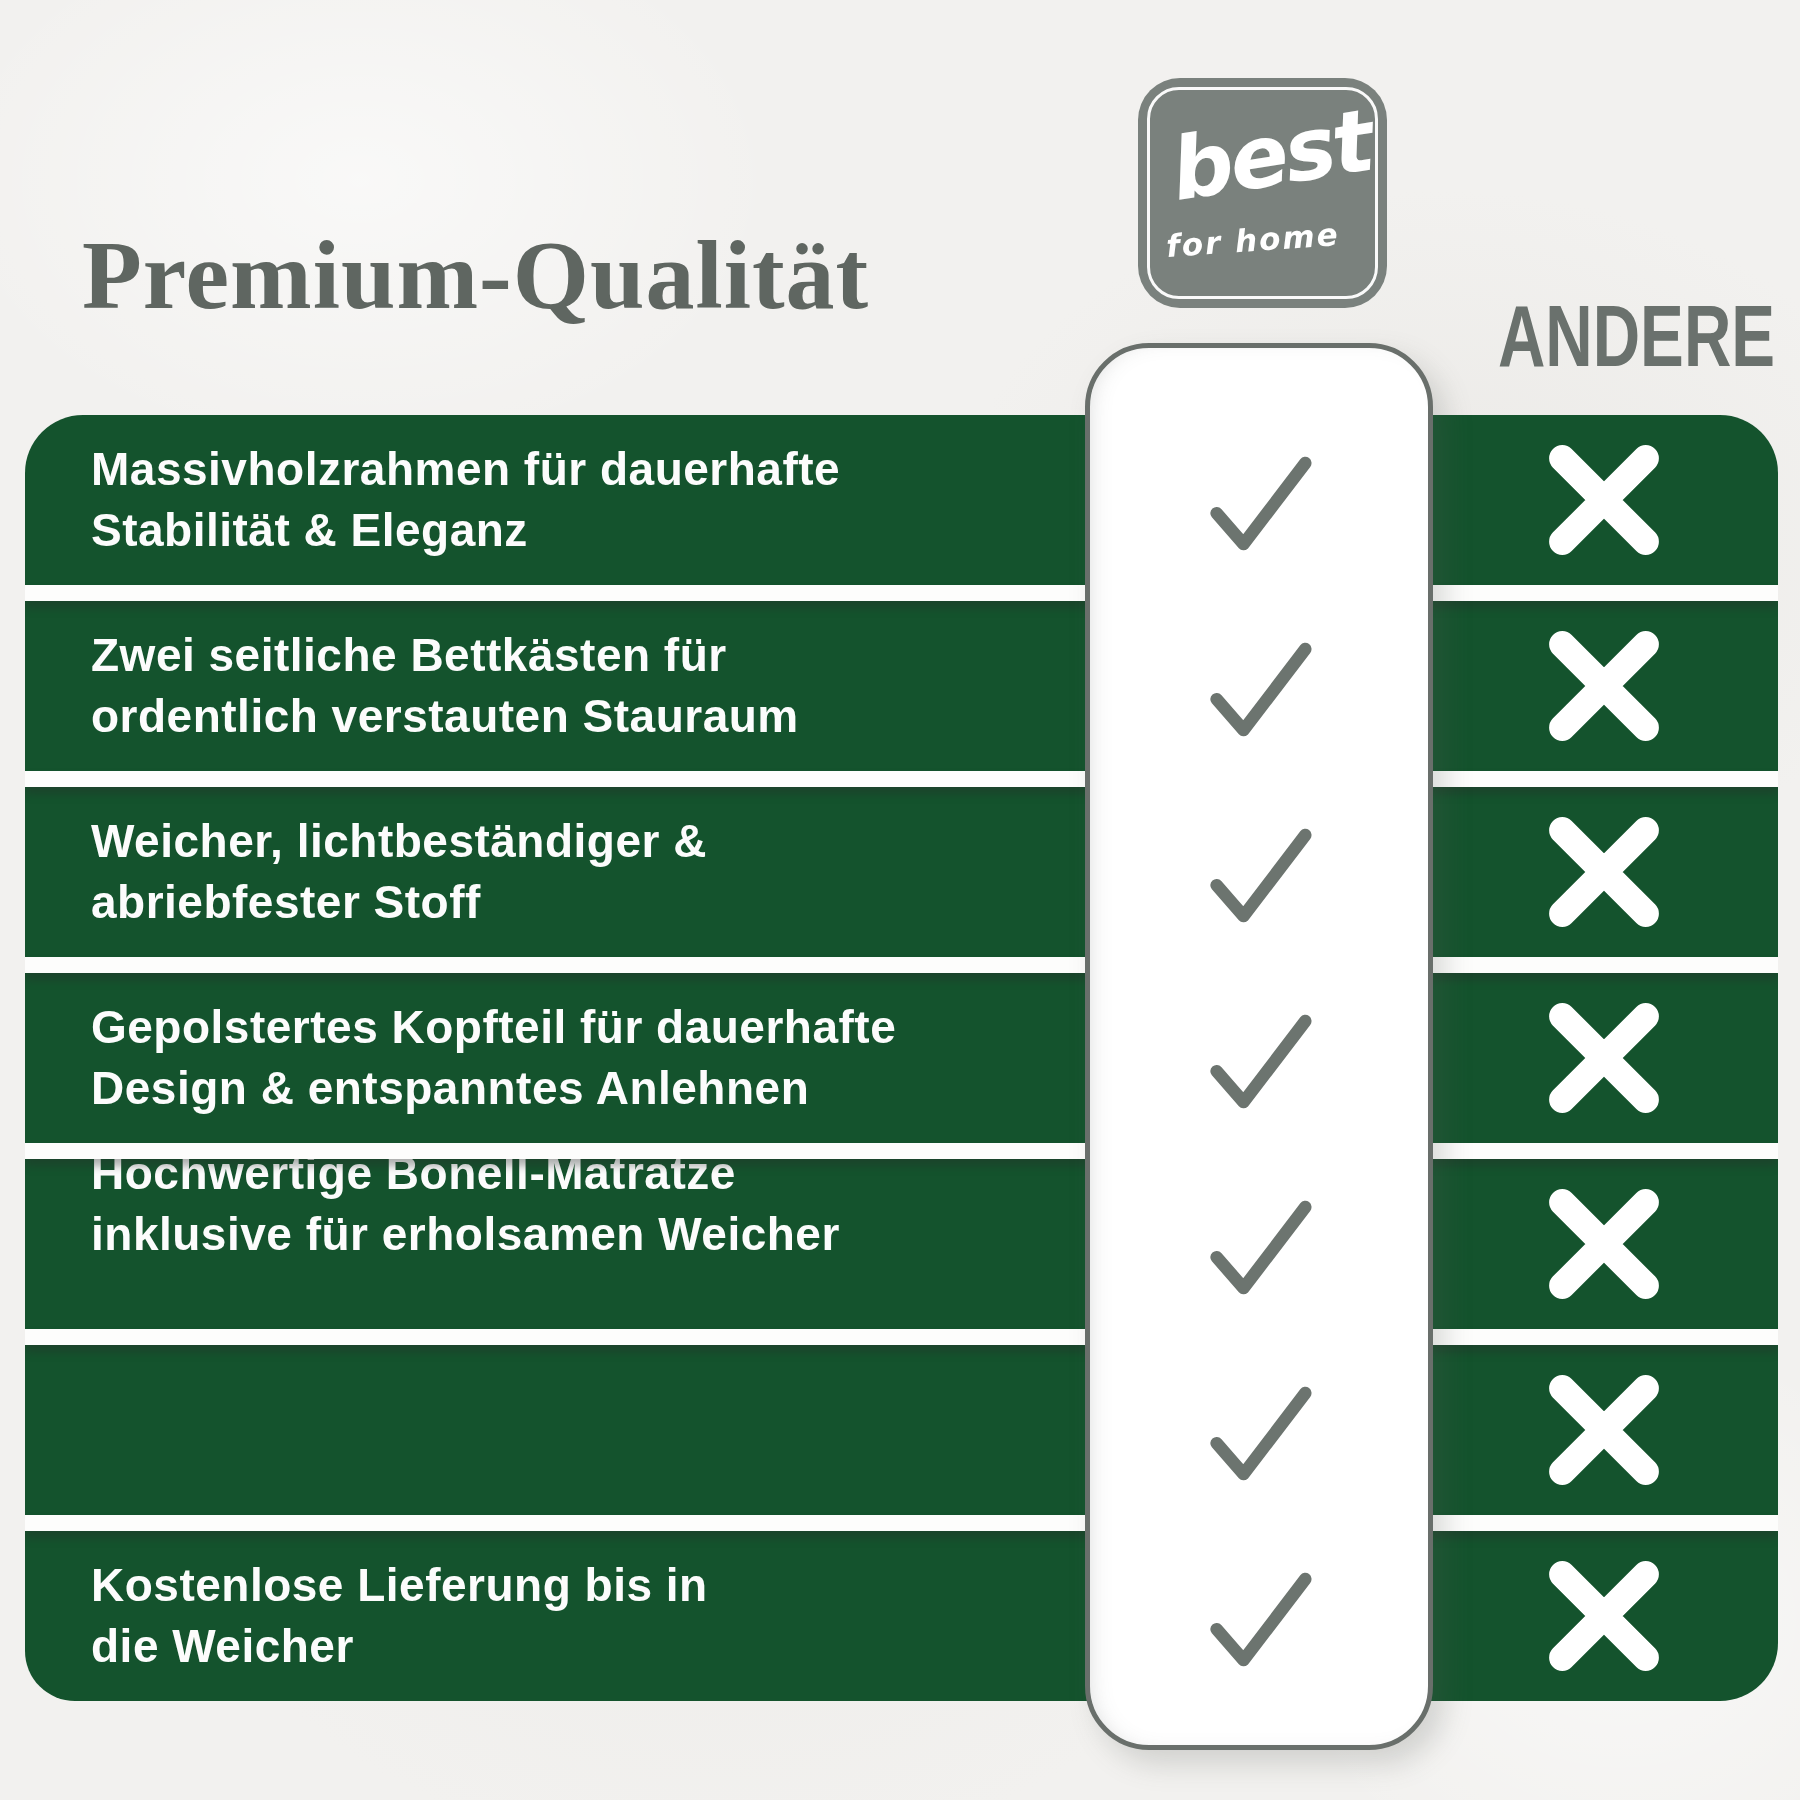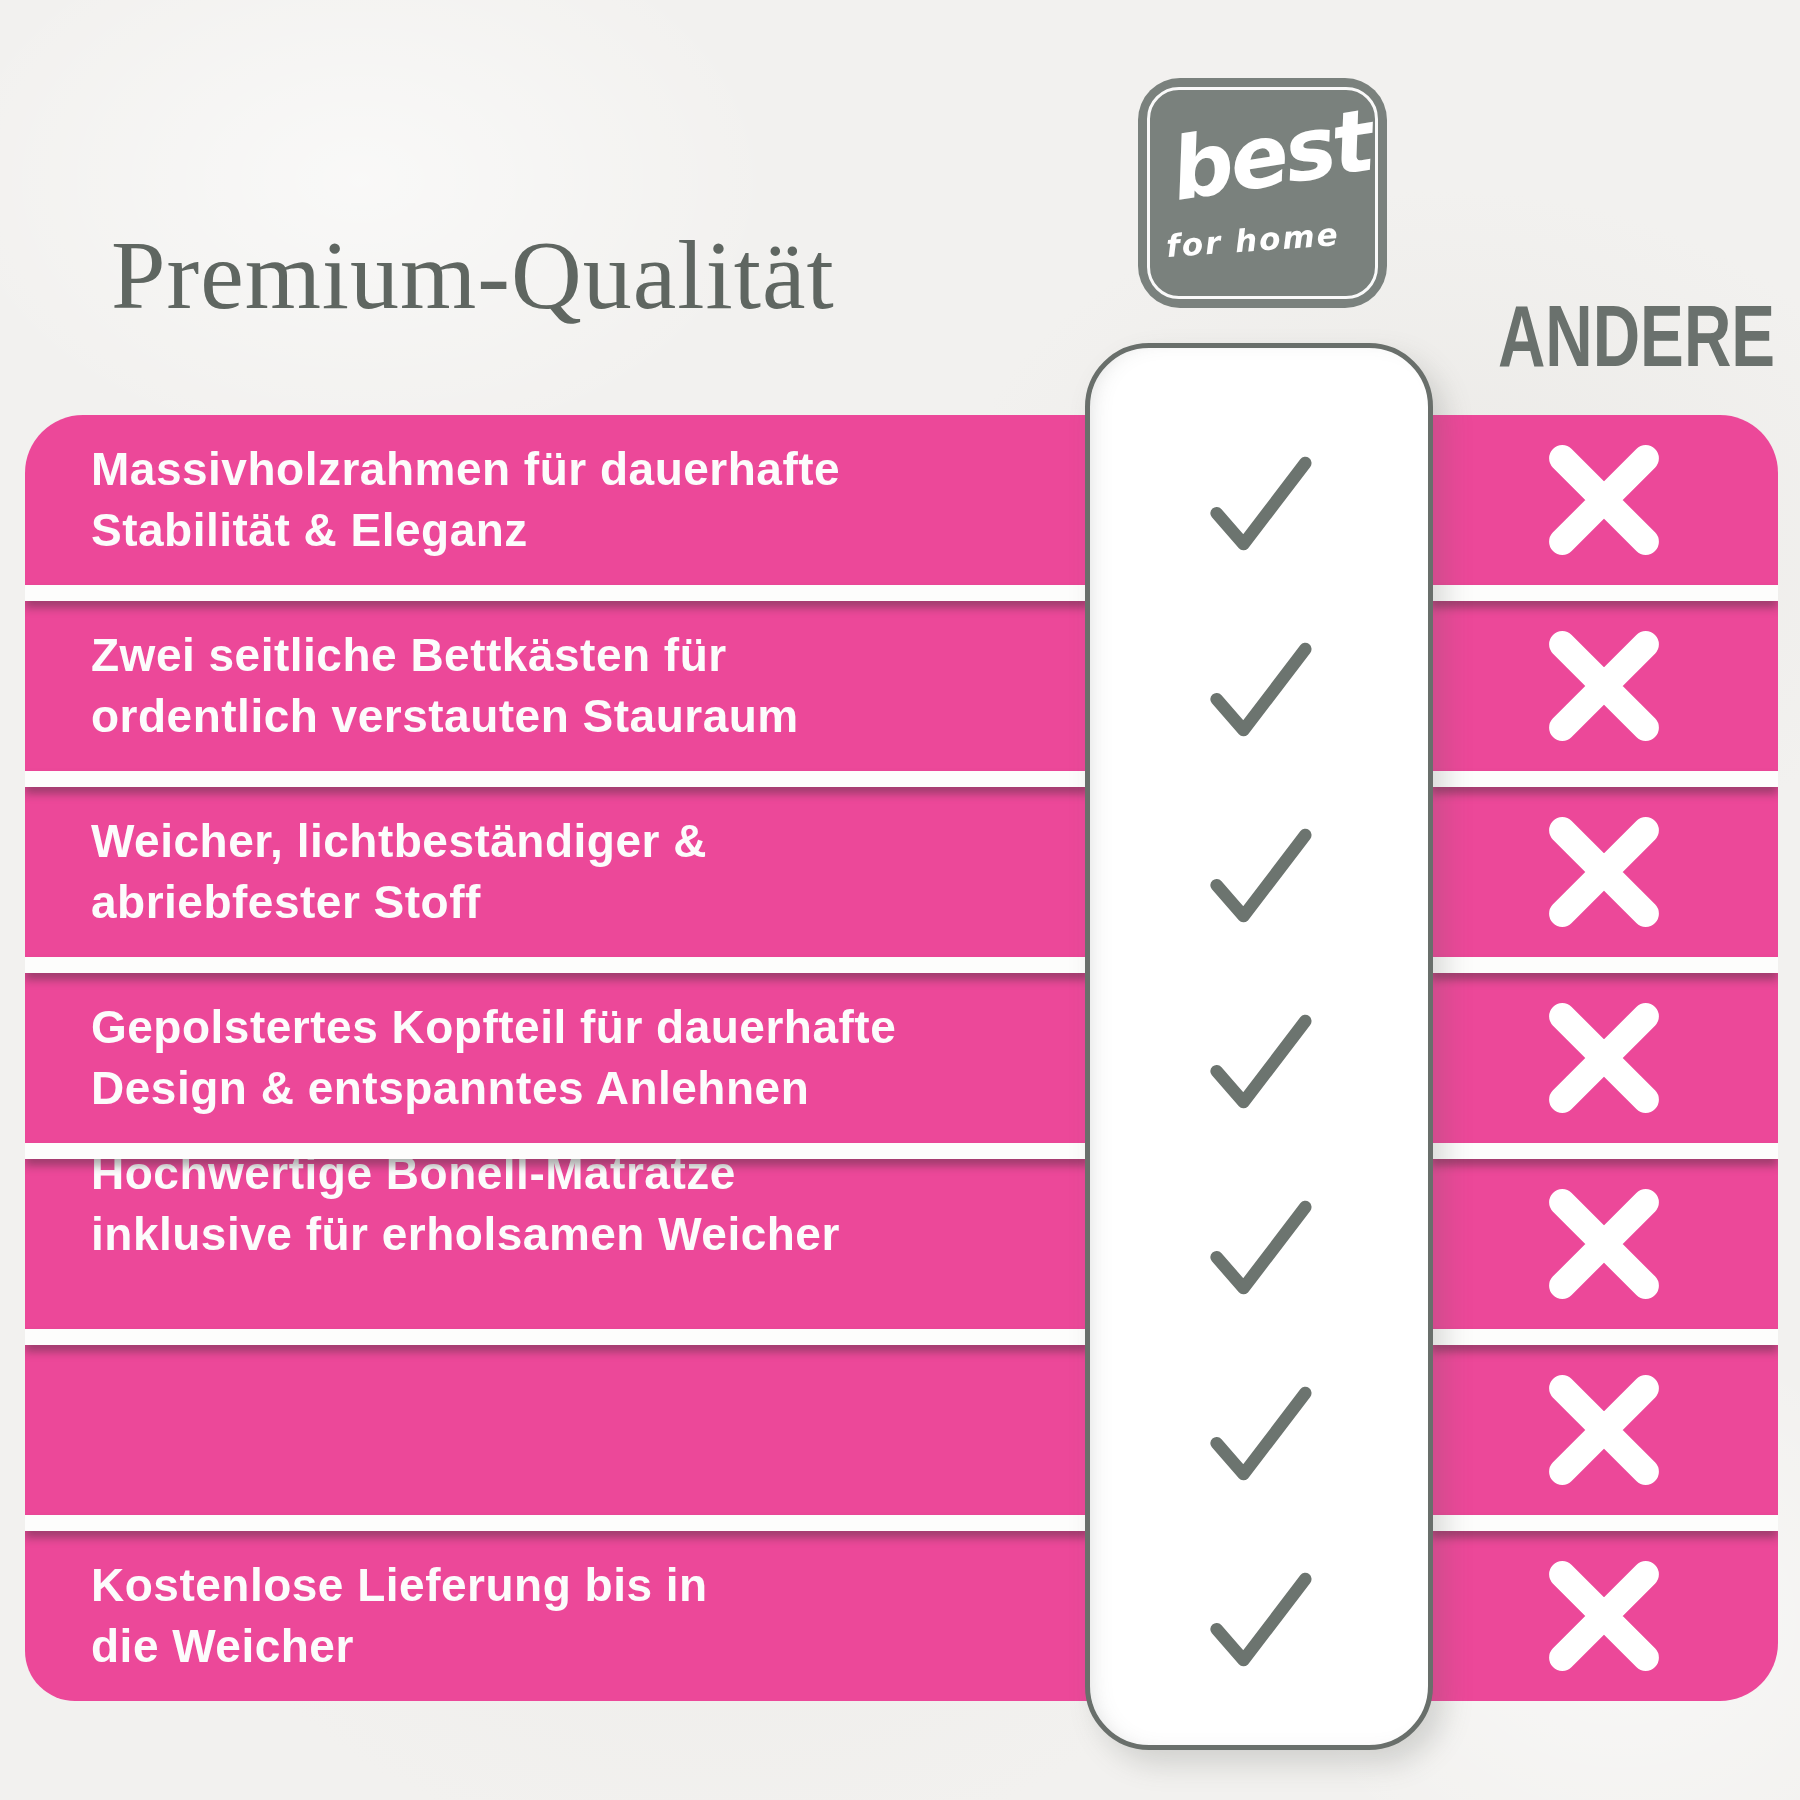--- a/index.html
+++ b/index.html
@@ -11,22 +11,22 @@
   
   .texture{
     position:absolute;inset:0;pointer-events:none;z-index:0;
     background:
       radial-gradient(600px 400px at 20% 10%, rgba(255,255,255,.55), rgba(255,255,255,0) 70%),
       radial-gradient(700px 500px at 80% 30%, rgba(228,226,222,.5), rgba(228,226,222,0) 70%),
       radial-gradient(800px 600px at 40% 80%, rgba(233,231,227,.55), rgba(233,231,227,0) 70%),
       radial-gradient(500px 420px at 90% 90%, rgba(255,255,255,.5), rgba(255,255,255,0) 70%);
   }
   .page-title{
-    position:absolute;left:111px;top:158px;z-index:3;
-    font-family:"Liberation Serif", serif;font-weight:normal;
+    position:absolute;left:82px;top:158px;z-index:3;
+    font-family:"Liberation Serif", serif;font-weight:bold;
     font-size:98px;line-height:1.05;color:#5f6661;letter-spacing:1px;
   }
   
   .logo{
     position:absolute;left:1138px;top:78px;width:249px;height:230px;z-index:6;
     background:#7a817d;border-radius:42px;
   }
   .logo-inner-border{
     position:absolute;inset:9px;border:3px solid rgba(255,255,255,.96);
     border-radius:32px;pointer-events:none;
@@ -42,21 +42,21 @@
     font-family:"DejaVu Sans", sans-serif;letter-spacing:2px;transform:rotate(-4deg);
   }
   .competitor-label{
     position:absolute;left:1498px;top:294px;z-index:3;
     font-size:80px;font-weight:bold;color:#6a716d;line-height:1;
     transform:scale(.82,1.08);transform-origin:left top;letter-spacing:0px;
     white-space:nowrap;
   }
   
   .block{
-    position:absolute;top:415px;height:1286px;background:#ec4899;z-index:1;
+    position:absolute;top:415px;height:1286px;background:#14532d;z-index:1;
     overflow:hidden;
   }
   .block-left{left:25px;width:1065px;border-radius:58px 0 0 50px;}
   .block-right{left:1430px;width:348px;border-radius:0 58px 58px 0;}
   .separator{
     position:absolute;left:0;width:100%;height:16px;background:#fdfdfc;
     box-shadow:0 7px 9px rgba(40,46,42,.38);
   }
   .feat{
     position:absolute;left:0;width:100%;height:170px;

